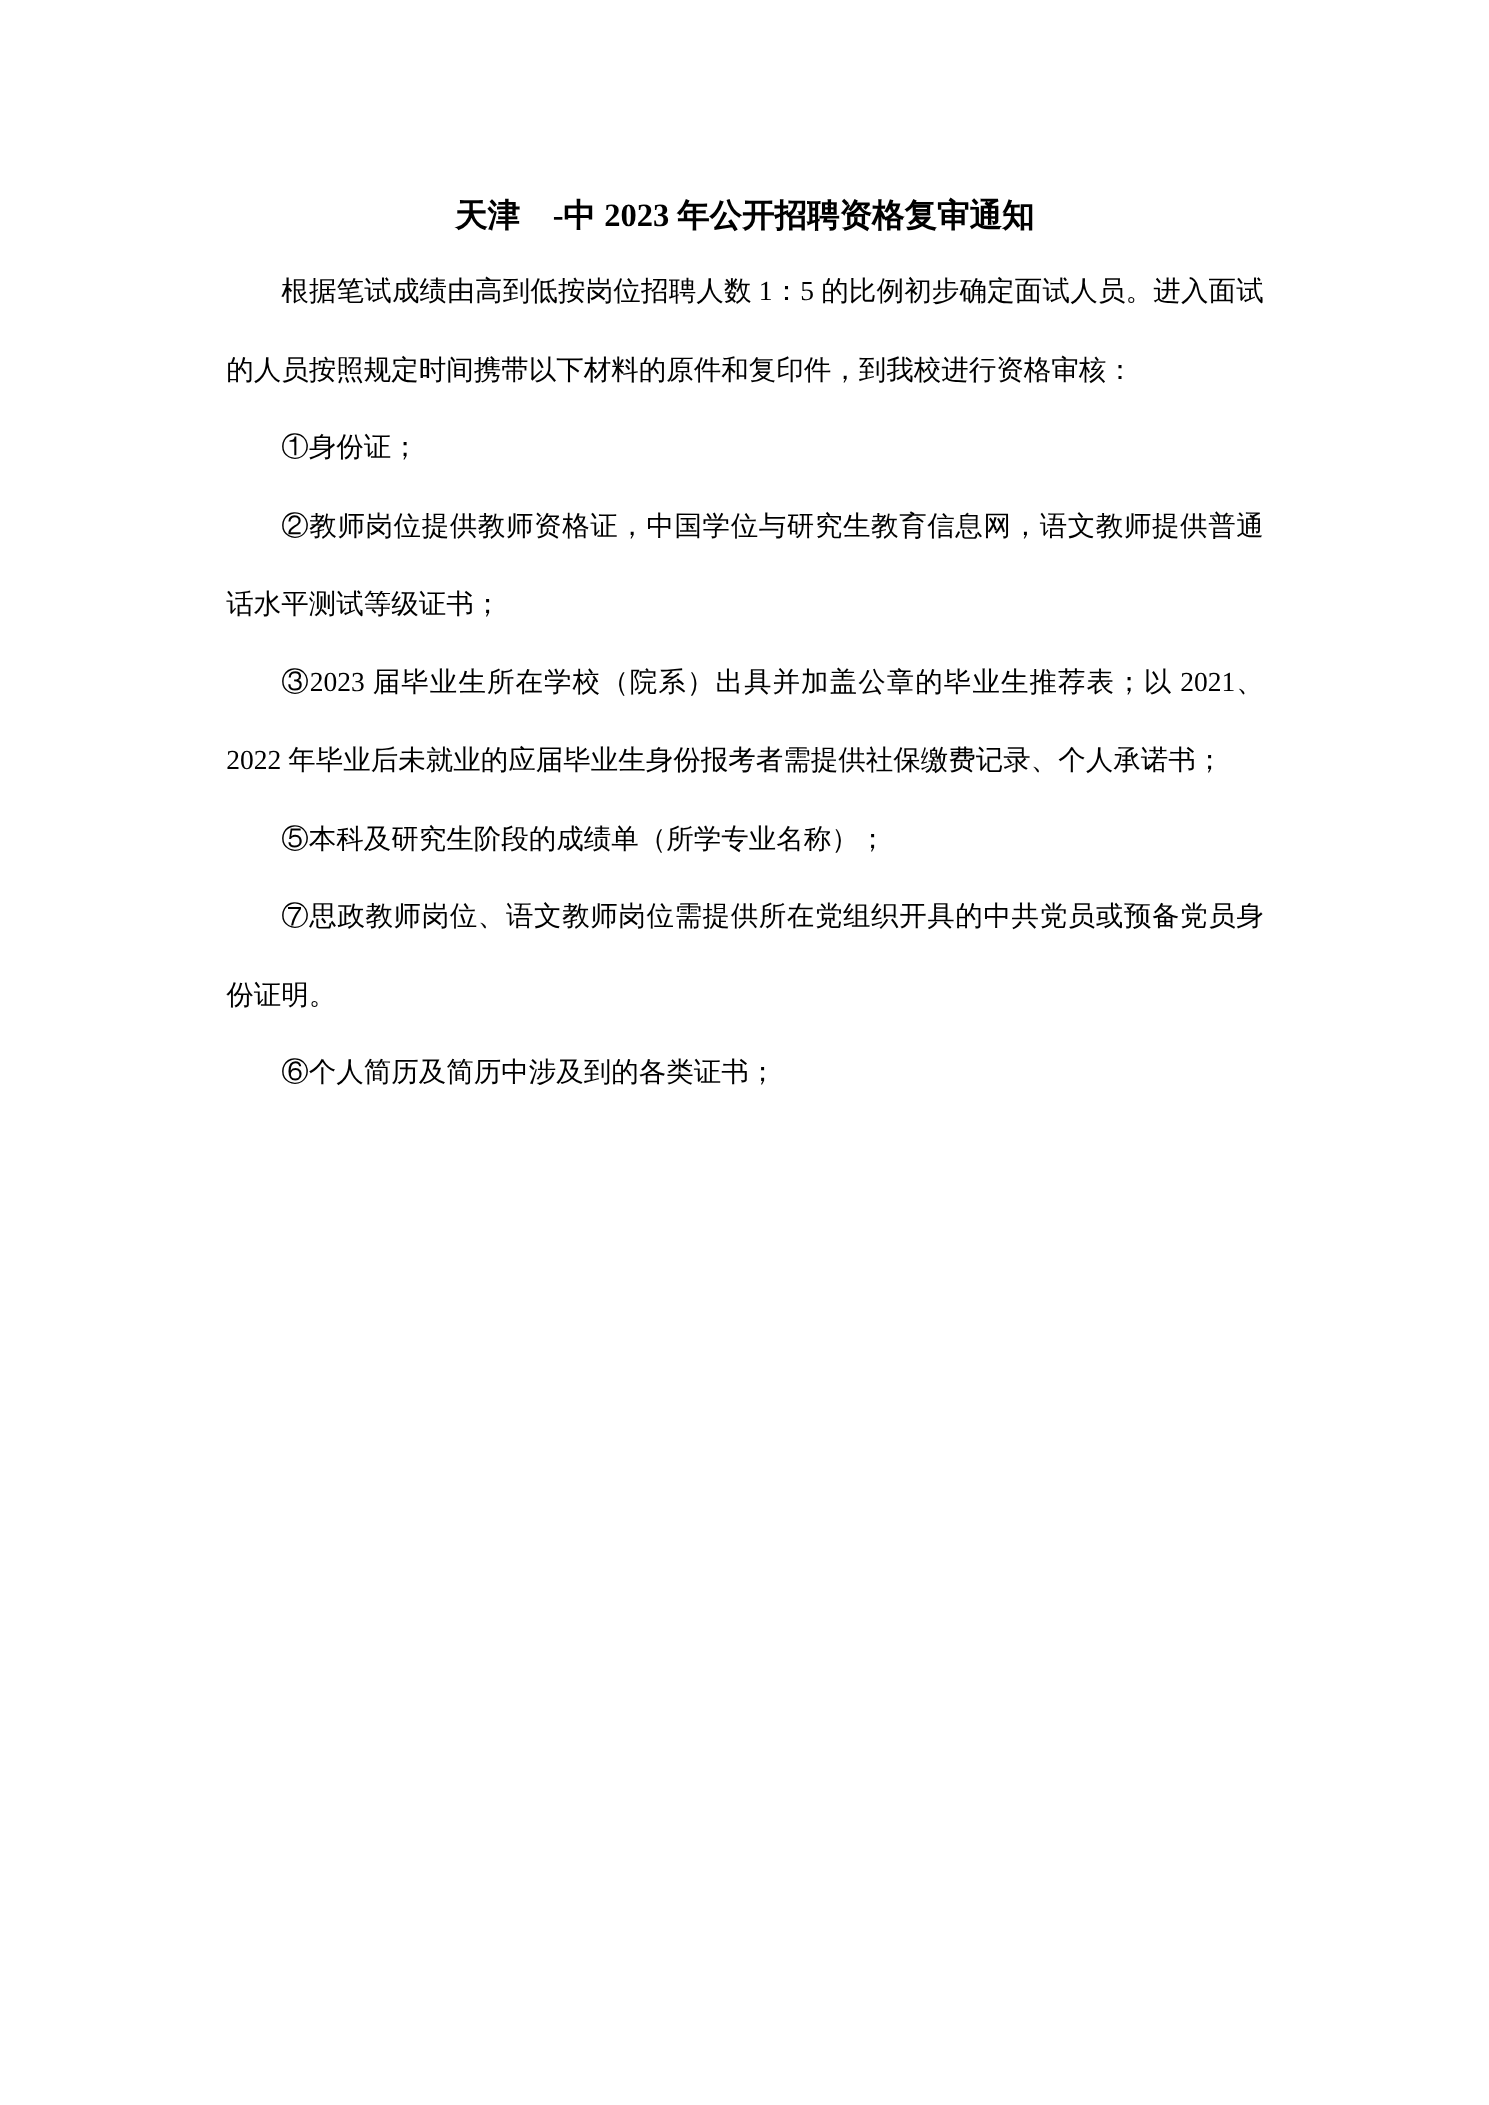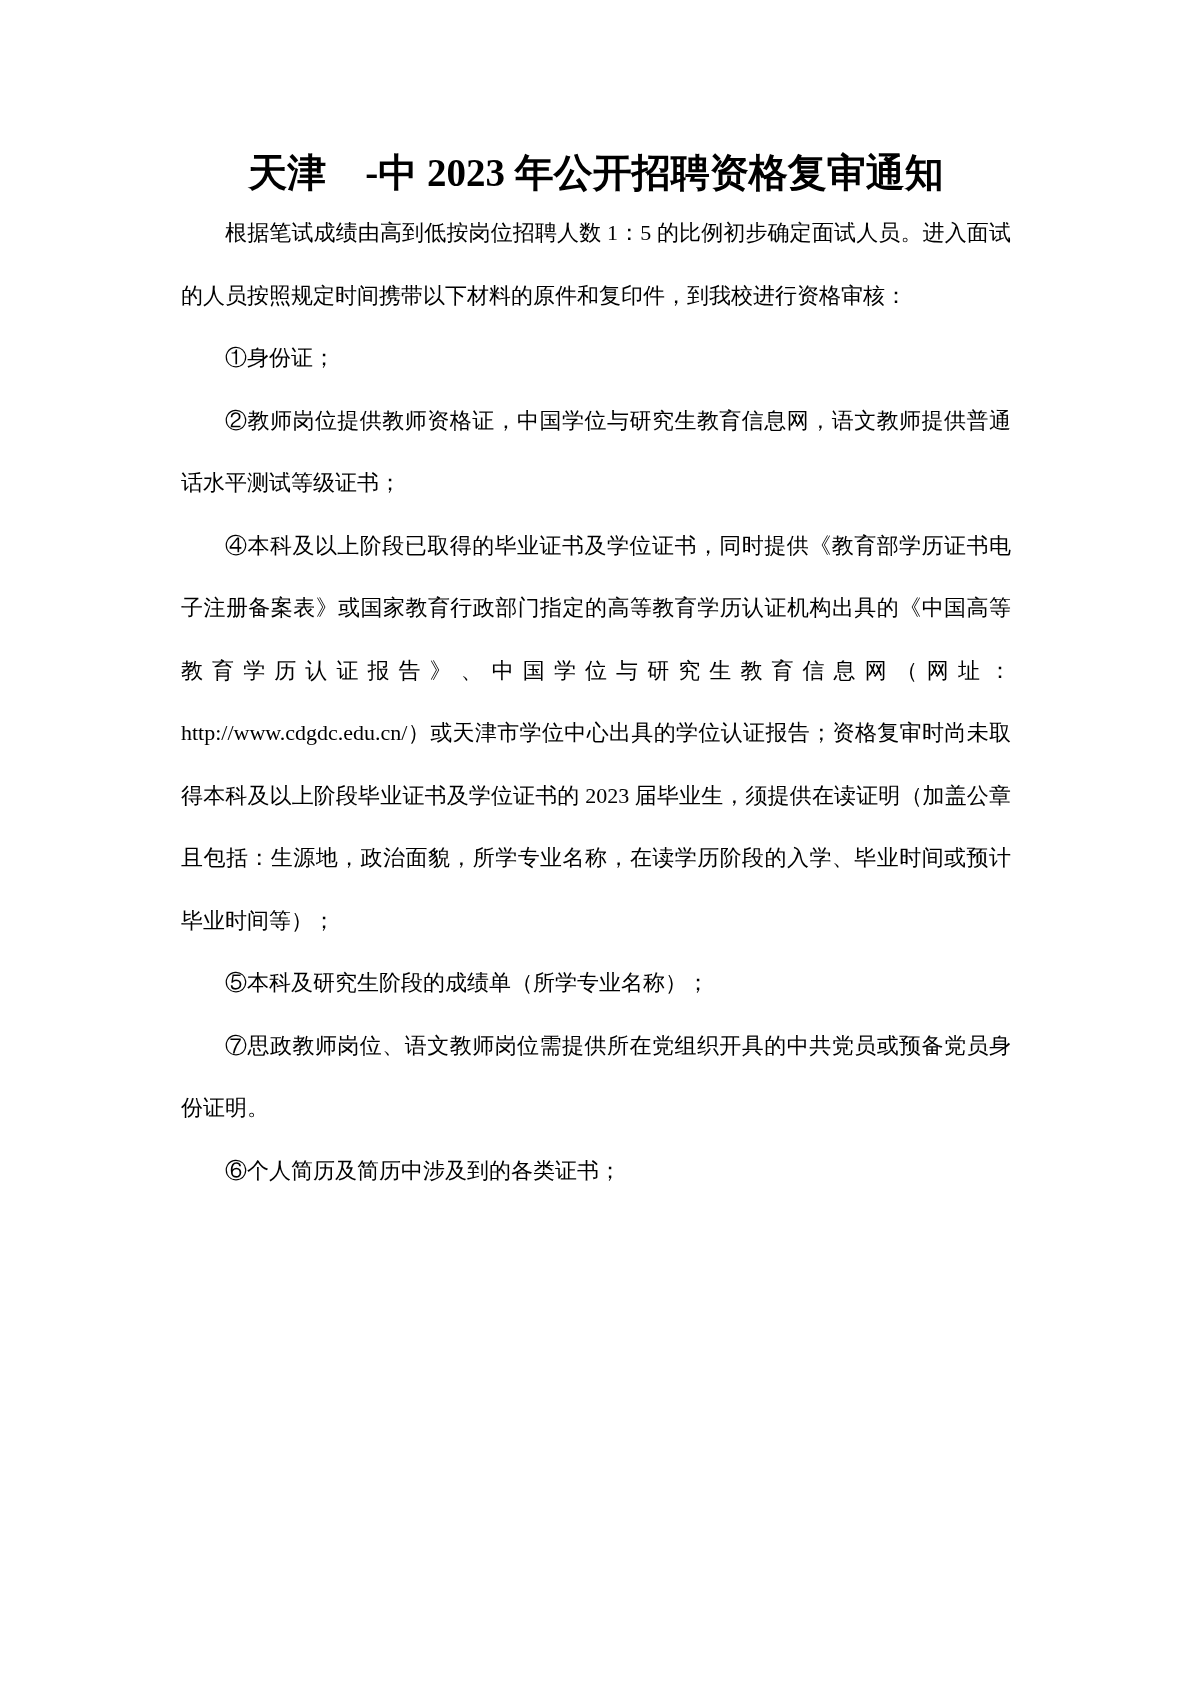--- a/index.html
+++ b/index.html
@@ -17,21 +17,21 @@
     font-family: "Liberation Serif", "DejaVu Serif", serif;
   }
   .doc {
     position: absolute;
     left: 181px;
     top: 150px;
     width: 830px;
   }
   .doc-title {
     margin: 0;
-    font-size: 39px;
+    font-size: 26px;
     font-weight: 700;
     line-height: 46px;
     text-align: center;
     letter-spacing: 0px;
   }
   .doc-body {
     margin-top: 6px;
   }
   .doc-body p {
     margin: 0;
@@ -46,19 +46,19 @@
 </head>
 <body>
 
 <div class="page">
   <div class="doc">
     <h1 class="doc-title">天津　-中 2023 年公开招聘资格复审通知</h1>
     <div class="doc-body">
       <p>根据笔试成绩由高到低按岗位招聘人数 1：5 的比例初步确定面试人员。进入面试的人员按照规定时间携带以下材料的原件和复印件，到我校进行资格审核：</p>
       <p>①身份证；</p>
       <p>②教师岗位提供教师资格证，中国学位与研究生教育信息网，语文教师提供普通话水平测试等级证书；</p>
-      <p>④本科及以上阶段已取得的毕业证书及学位证书，同时提供《教育部学历证书电子注册备案表》或国家教育行政部门指定的高等教育学历认证机构出具的《中国高等教育学历认证报告》、中国学位与研究生教育信息网（网址：http://www.cdgdc.edu.cn/）或天津市学位中心出具的学位认证报告；资格复审时尚未取得本科及以上阶段毕业证书及学位证书的 2023 届毕业生，须提供在读证明（加盖公章且包括：生源地，政治面貌，所学专业名称，在读学历阶段的入学、毕业时间或预计毕业时间等）；</p>
+      <p>③2023 届毕业生所在学校（院系）出具并加盖公章的毕业生推荐表；以 2021、2022 年毕业后未就业的应届毕业生身份报考者需提供社保缴费记录、个人承诺书；</p>
       <p>⑤本科及研究生阶段的成绩单（所学专业名称）；</p>
       <p>⑦思政教师岗位、语文教师岗位需提供所在党组织开具的中共党员或预备党员身份证明。</p>
       <p>⑥个人简历及简历中涉及到的各类证书；</p>
     </div>
   </div>
 </div>
 
 </body></html>

